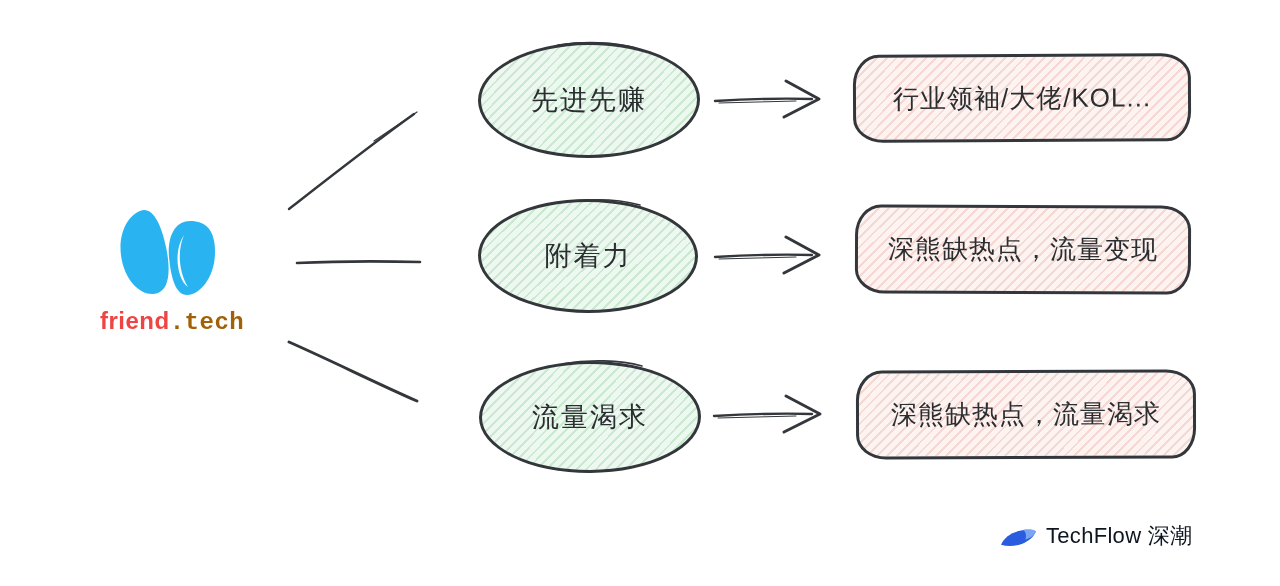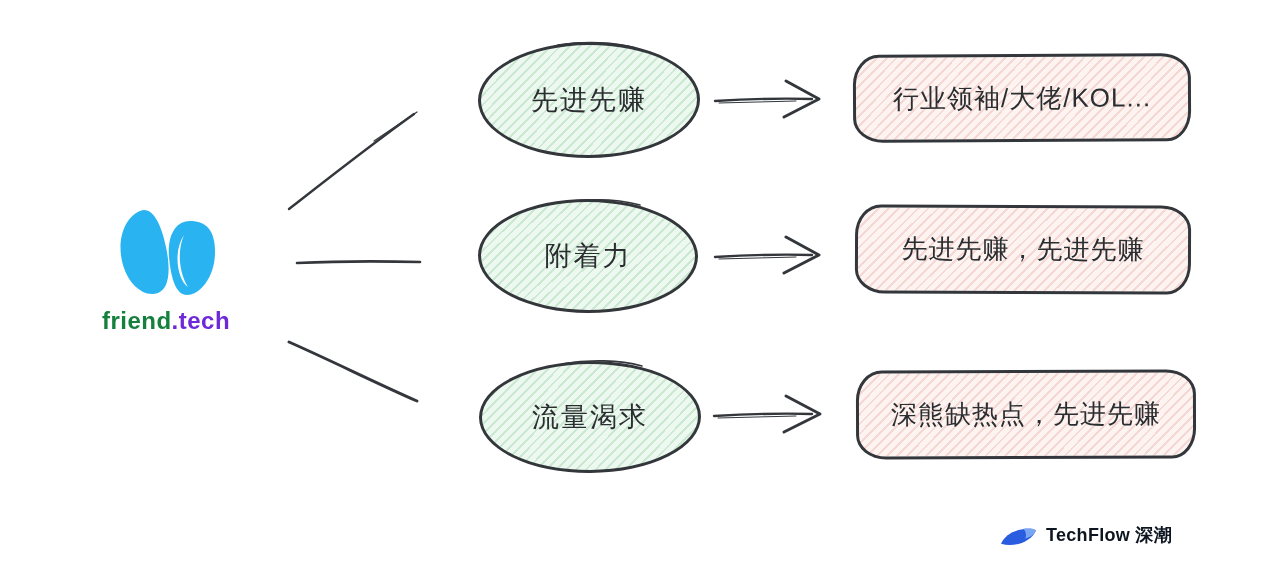--- a/index.html
+++ b/index.html
@@ -32,27 +32,27 @@
   .outcome.b2{left:855px;top:205px;width:330px;height:83px;transform:rotate(.2deg);}
   .outcome.b3{left:856px;top:370px;width:334px;height:83px;transform:rotate(-.2deg);}
 
   
   .brand{position:absolute;left:100px;top:205px;width:132px;}
   .brand-icon{position:absolute;left:16px;top:0;width:102px;height:92px;}
   .brand-word{
     position:absolute;left:0;top:102px;width:132px;text-align:center;
     font-size:24px;font-weight:bold;letter-spacing:.5px;white-space:nowrap;
   }
-  .brand-word .blue{color:#15803d;}
-  .brand-word .dark{color:#6d28d9;}
+  .brand-word .blue{color:#ef4444;}
+  .brand-word .dark{color:#a16207;font-family:Liberation Mono, monospace;}
 
   
   .footer{position:absolute;left:1000px;top:521px;display:flex;align-items:center;gap:9px;}
   .footer-leaf{width:37px;height:24px;margin-top:4px;}
-  .footer-text{font-size:18px;font-weight:700;color:#0d1520;white-space:nowrap;letter-spacing:.3px;}
+  .footer-text{font-size:22px;font-weight:400;color:#0d1520;white-space:nowrap;letter-spacing:.3px;}
 </style>
 </head>
 <body>
 
 <div class="canvas">
 
   <svg class="overlay" viewBox="0 0 1280 586">
     <g stroke="#33373b" fill="none" stroke-linecap="round" stroke-linejoin="round">
 
       <path d="M289,209 C330,177 372,144 414,114" stroke-width="2.4"></path>
@@ -94,24 +94,24 @@
     <span>附着力</span>
   </div>
   <div class="node e3">
     <span>流量渴求</span>
   </div>
 
   <div class="outcome b1">
     <span>行业领袖/大佬/KOL...</span>
   </div>
   <div class="outcome b2">
-    <span>先进先赚，先进先赚</span>
+    <span>深熊缺热点，流量变现</span>
   </div>
   <div class="outcome b3">
-    <span>深熊缺热点，先进先赚</span>
+    <span>深熊缺热点，流量渴求</span>
   </div>
 
   <div class="footer">
     <svg class="footer-leaf" viewBox="0 0 38 24">
       <path d="M1,19 C6,7 22,1 37,5 C32,17 15,23 1,19 Z" fill="#2a5ce0"></path>
       <path d="M24,3.5 C29,2.5 34,3 37,5 C35.5,9 31,12.5 26,13.5 C27.5,10 26.5,6 24,3.5 Z" fill="#79a5f3"></path>
     </svg>
     <span class="footer-text">TechFlow 深潮</span>
   </div>
 

